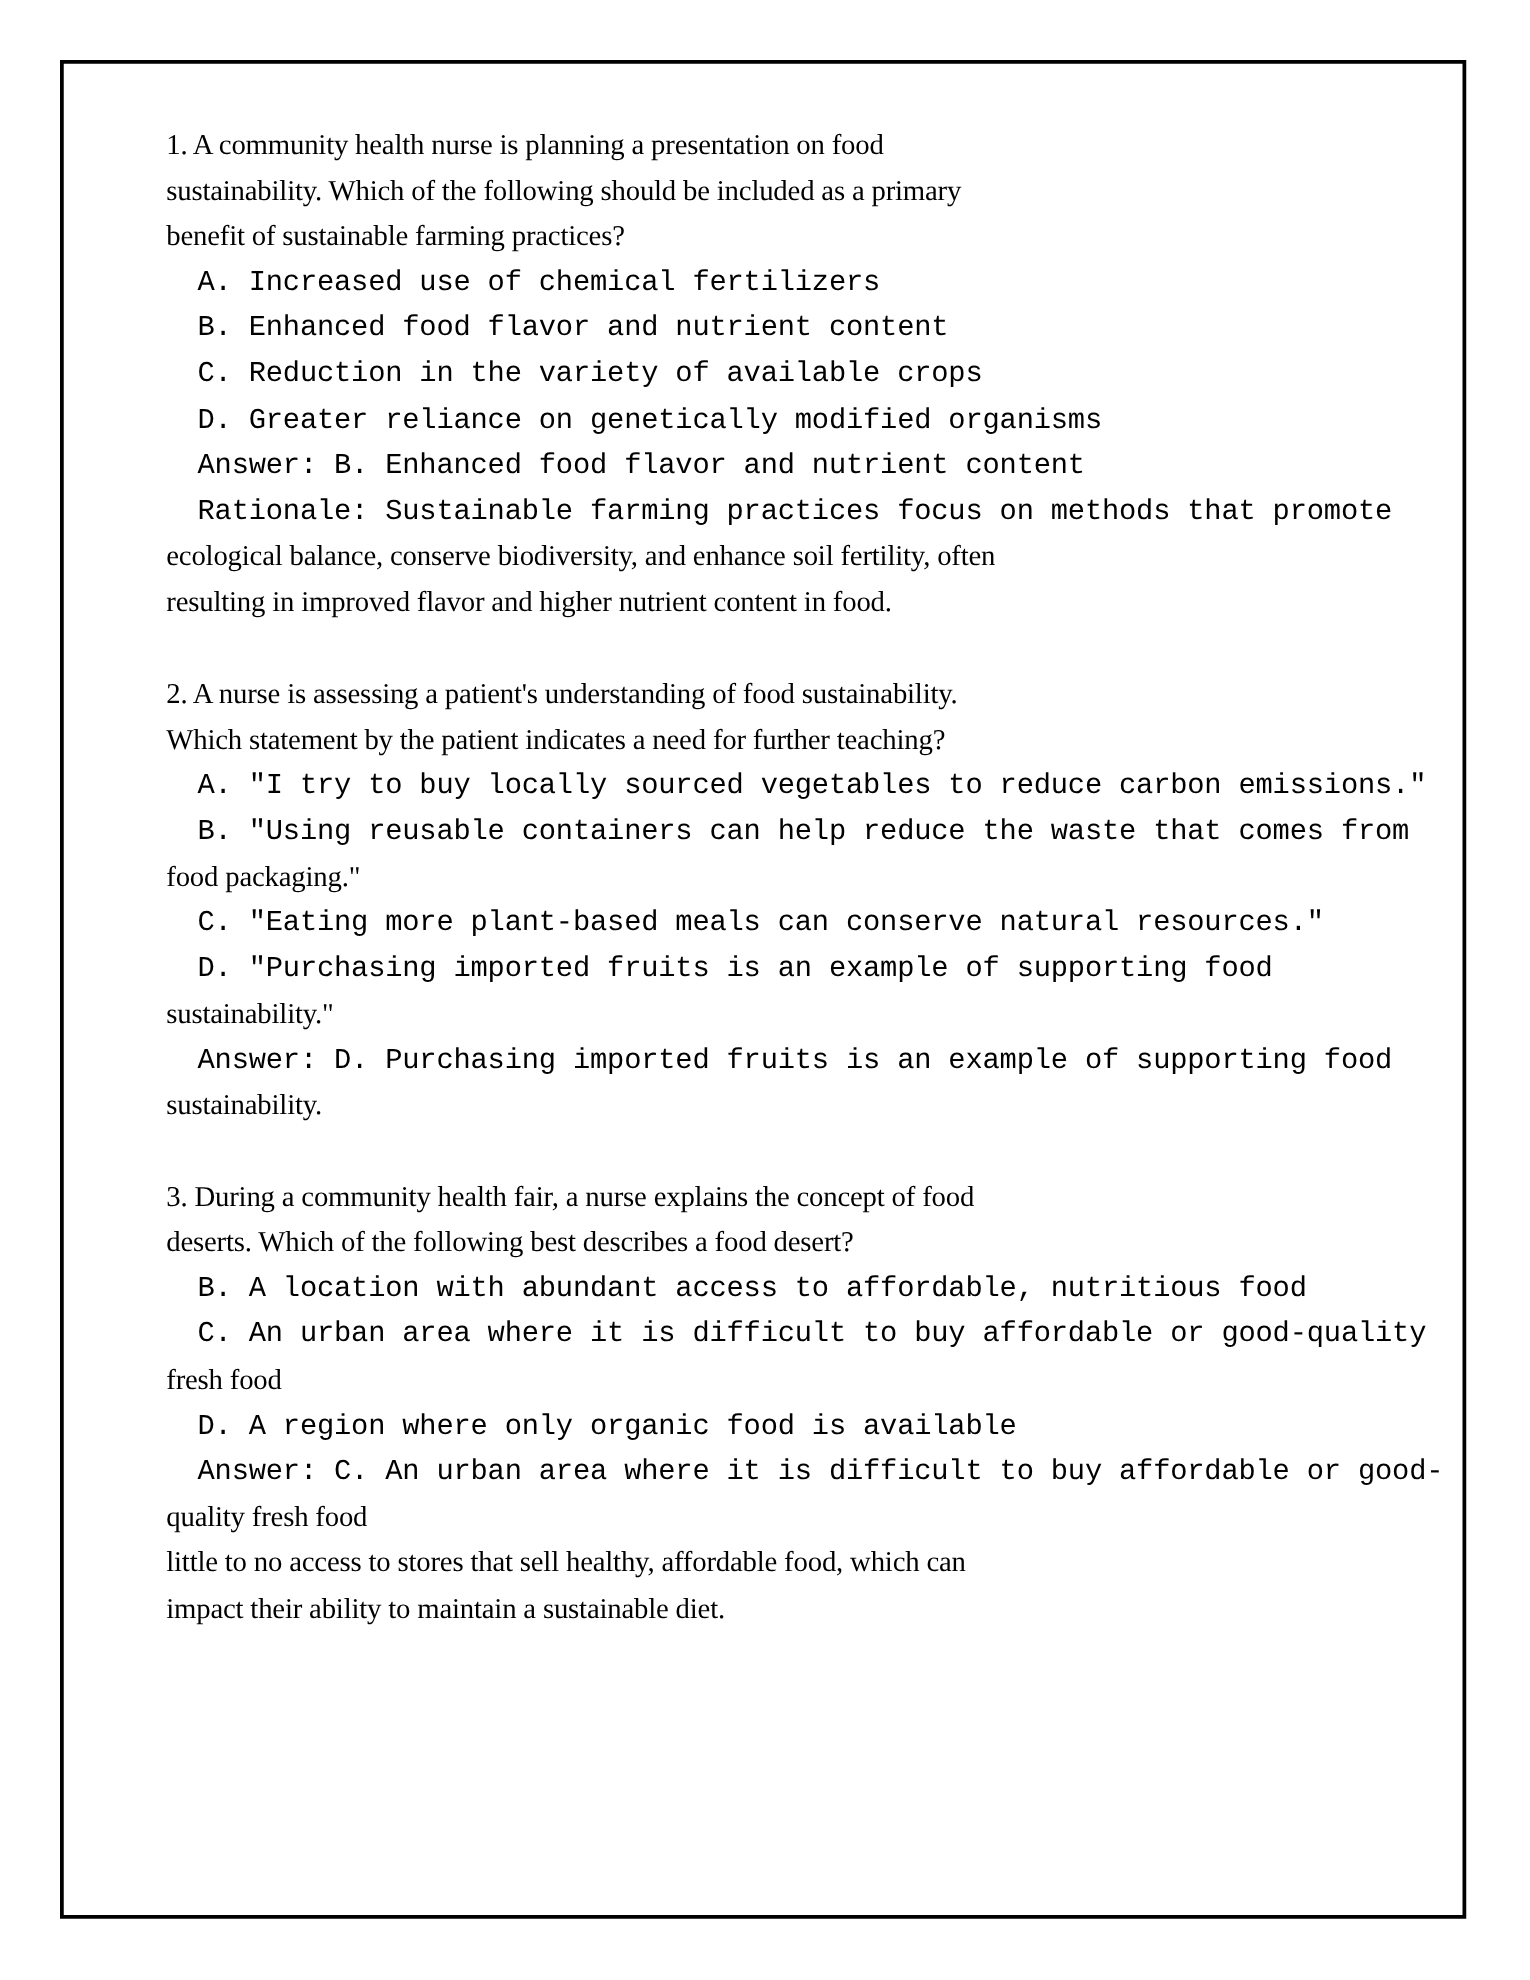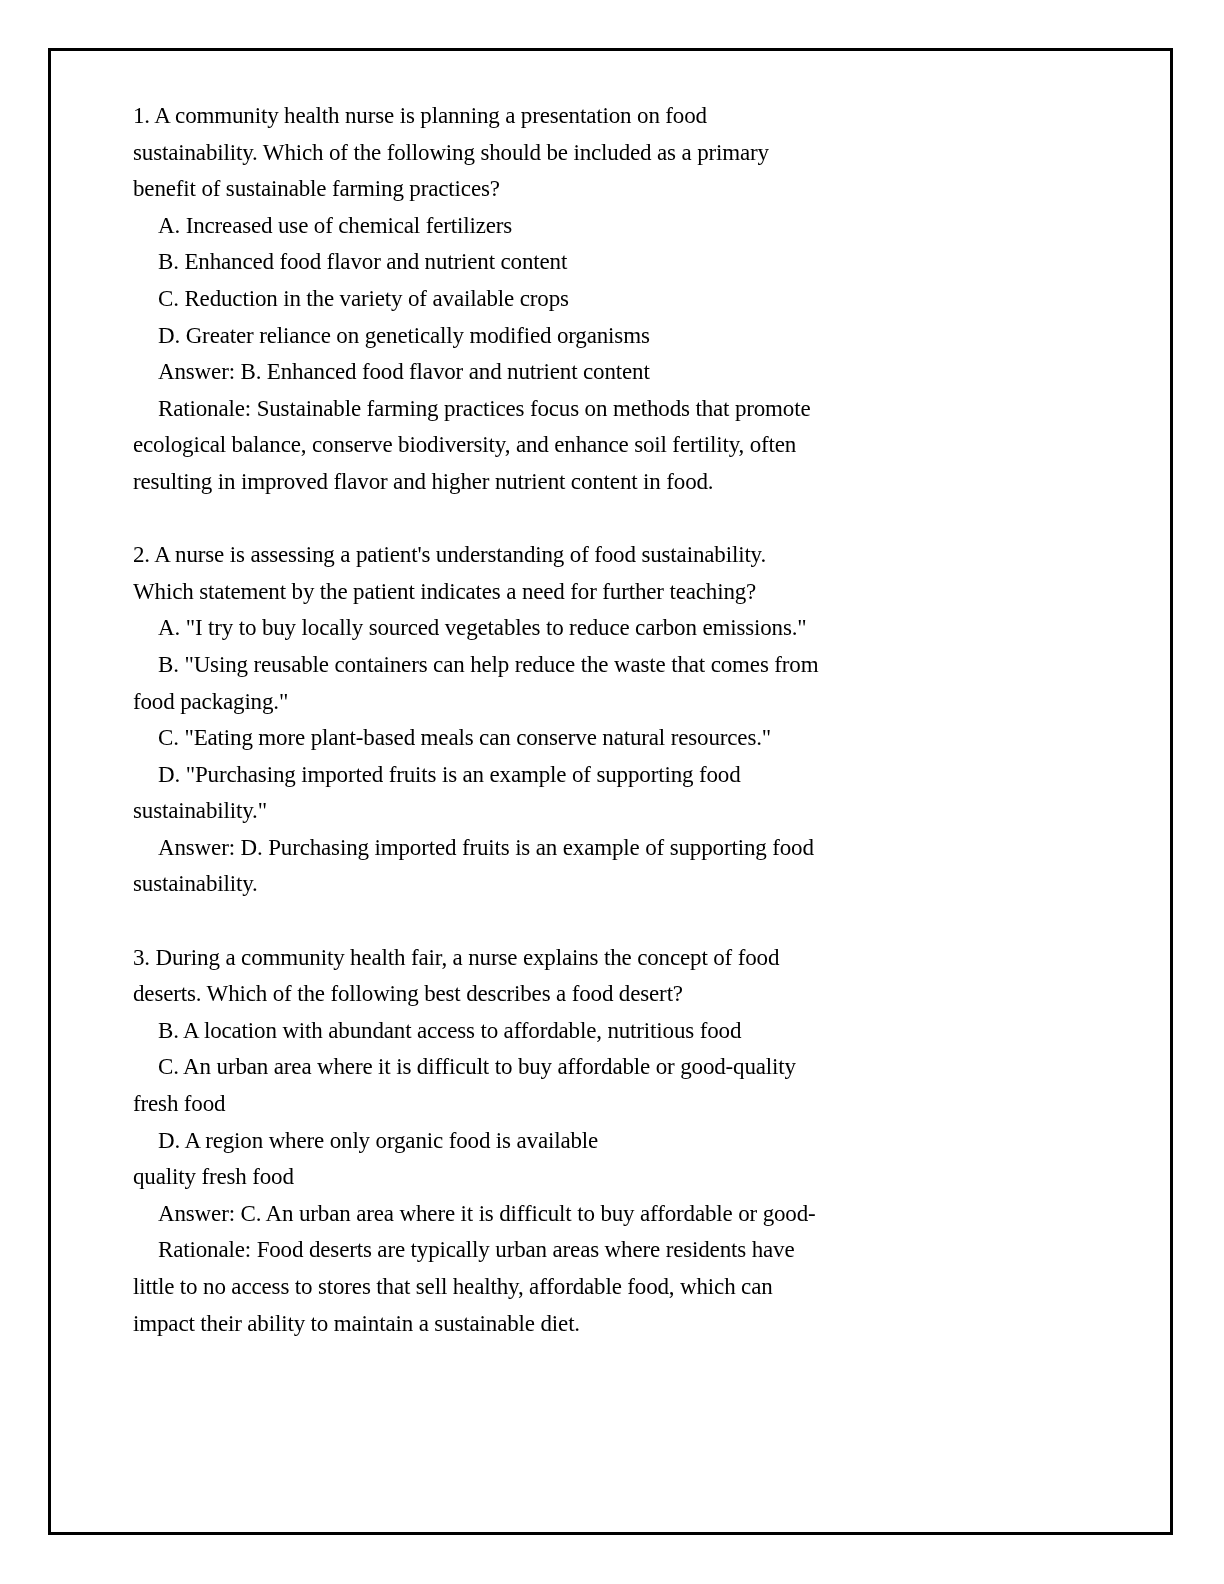--- a/index.html
+++ b/index.html
@@ -16,21 +16,21 @@
     left: 133px; top: 98px;
     width: 960px;
     font-family: "Liberation Serif", "DejaVu Serif", serif;
     font-size: 23px;
     line-height: 36.6px;
     color: #000000;
     letter-spacing: -0.15px;
   }
   .question { margin: 0 0 36.6px 0; }
   .line { white-space: pre; display: block; height: 36.6px; }
-  .indent { padding-left: 25px; }
+  .indent { padding-left: 25px; font-family: Liberation Mono, monospace; }
 </style>
 </head>
 <body>
 
 <div class="page-frame"></div>
 
 <div class="content">
 
   <div class="question">
     <div>
@@ -94,23 +94,22 @@
       <span class="line indent">B. A location with abundant access to affordable, nutritious food</span>
     </div>
     <div>
       <span class="line indent">C. An urban area where it is difficult to buy affordable or good-quality</span>
       <span class="line">fresh food</span>
     </div>
     <div>
       <span class="line indent">D. A region where only organic food is available</span>
     </div>
     <div>
+      <span class="line indent">Answer: C. An urban area where it is difficult to buy affordable or good-</span>
       <span class="line">quality fresh food</span>
-      <span class="line indent">Answer: C. An urban area where it is difficult to buy affordable or good-</span>
     </div>
     <div>
-      <span class="line indent">Rationale: Food deserts are typically urban areas where residents have</span>
       <span class="line">little to no access to stores that sell healthy, affordable food, which can</span>
       <span class="line">impact their ability to maintain a sustainable diet.</span>
     </div>
   </div>
 
 </div>
 
 </body></html>

